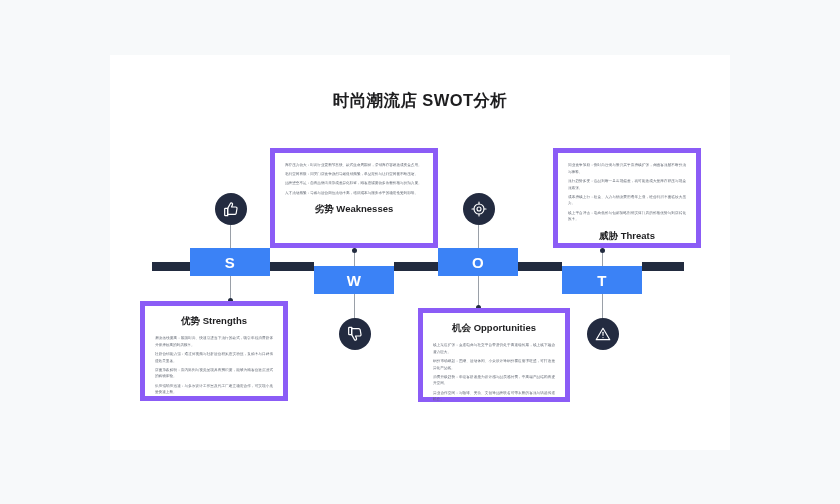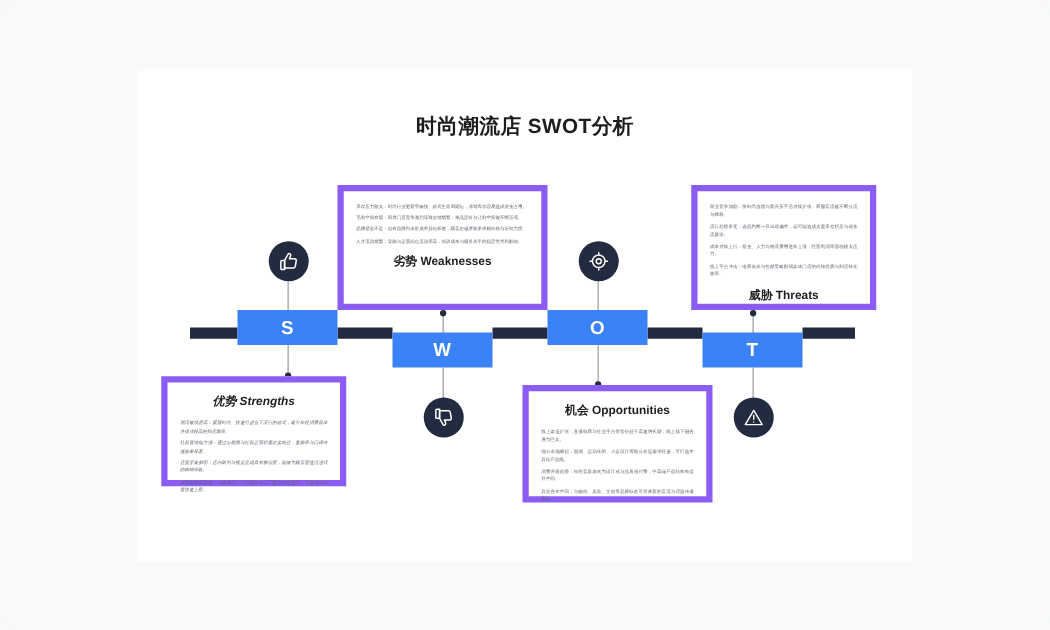--- a/index.html
+++ b/index.html
@@ -153,21 +153,21 @@
         <svg viewBox="0 0 24 24" fill="none" stroke="#ffffff" stroke-width="1.8" stroke-linecap="round" stroke-linejoin="round">
           <path d="M7 22V11"></path>
           <path d="M7 11l4.5-8a2 2 0 0 1 2.7 2.6L12.8 9H19a2 2 0 0 1 2 2.3l-1.2 7A2.5 2.5 0 0 1 17.3 20H7"></path>
           <rect x="2.5" y="11" width="4.5" height="11" rx="1"></rect>
         </svg>
       </span>
     </div>
 
     <div class="letter-box up" style="left:80px;">S</div>
 
-    <div class="card heading-top" style="left:19px; top:246px; width:148px; height:88px;font-style:italic;">
+    <div class="card heading-top" style="left:30px; top:246px; width:148px; height:100px;">
       <div class="card-heading">优势 Strengths</div>
       <div class="card-body">
         <p>潮流敏锐度高：紧跟时尚、快速引进当下流行的款式，吸引年轻消费群体并保持较高的到店频率。</p>
         <p>社群营销能力强：通过短视频与社群运营积累忠实粉丝，复购率与口碑传播效果显著。</p>
         <p>店面形象鲜明：店内陈列与视觉呈现具有辨识度，能够为顾客营造沉浸式的购物体验。</p>
         <p>供应链响应迅速：与多家设计工作室及代工厂建立稳定合作，可实现小批量快速上新。</p>
       </div>
     </div>
 
     <div class="connector" style="left:244px; top:196px; height:25px;"></div>

